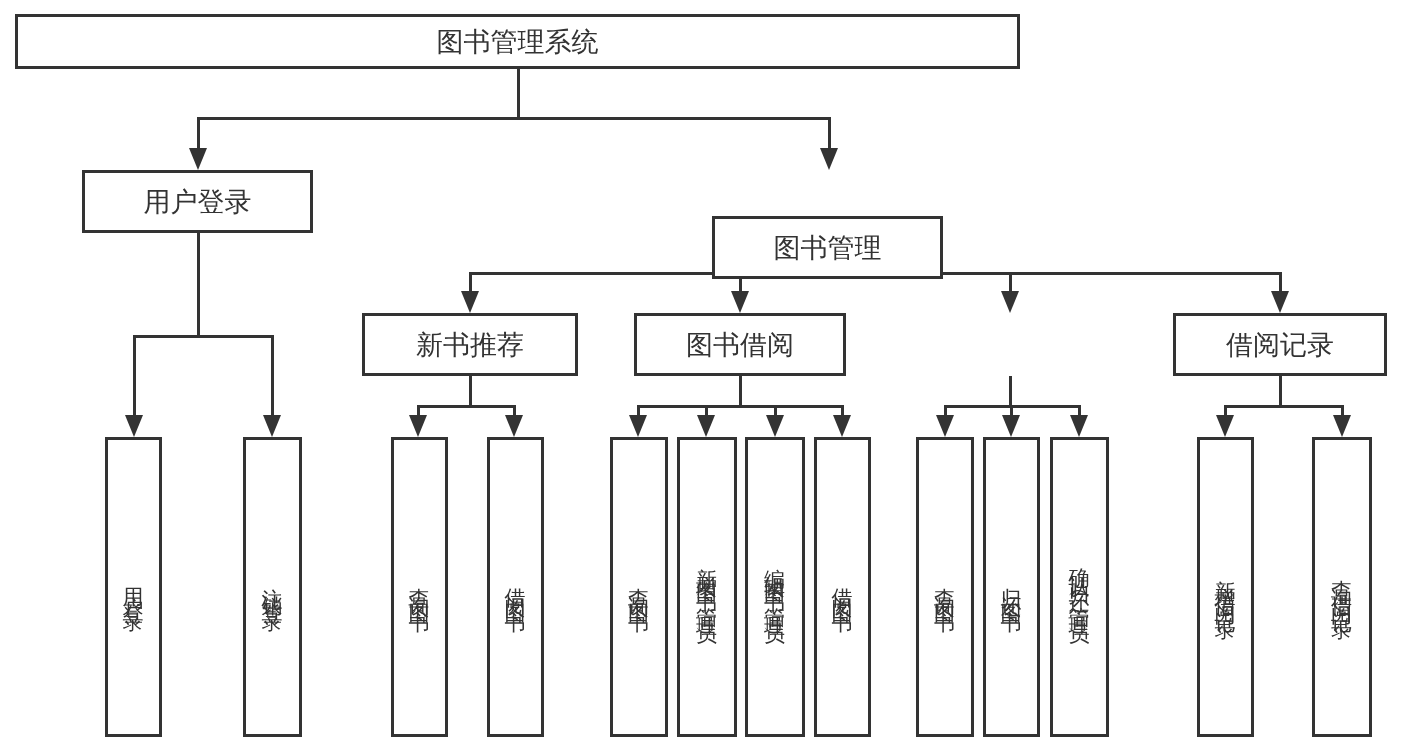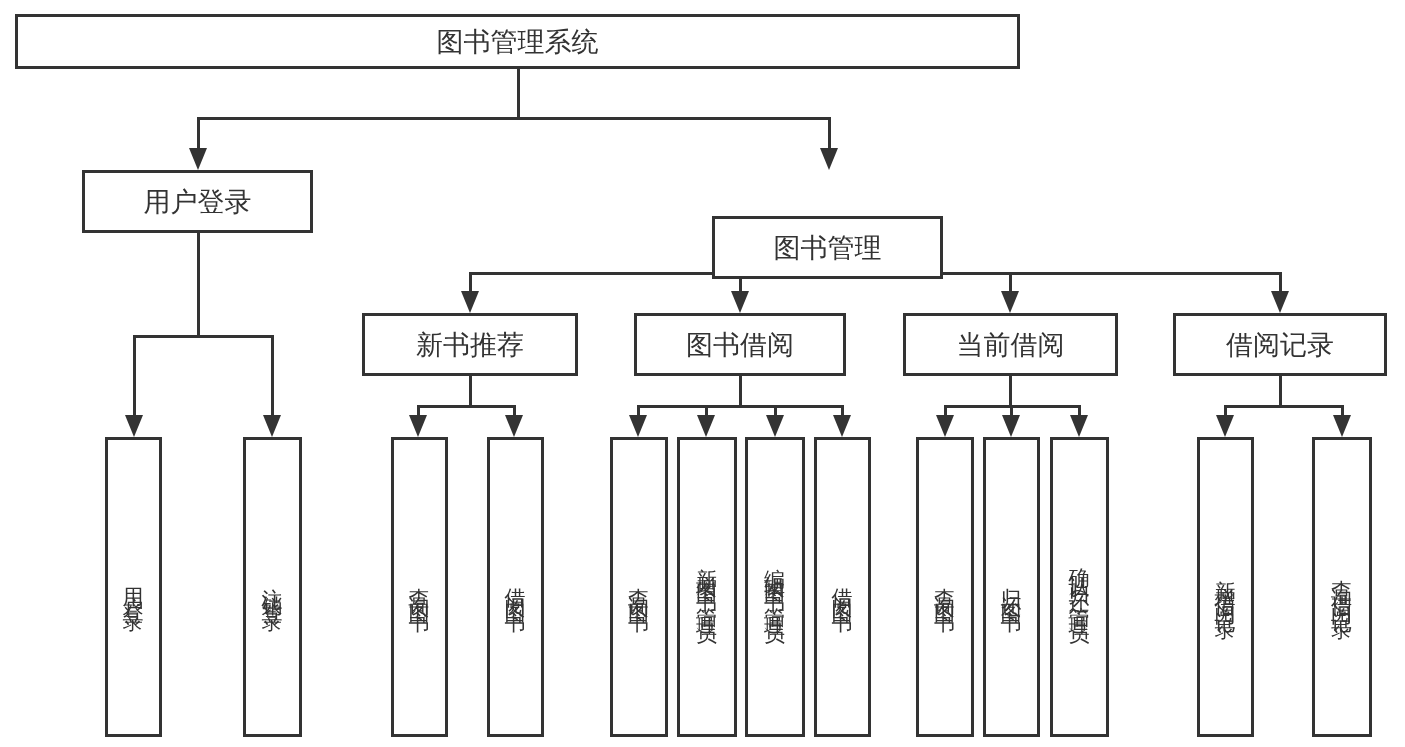--- a/index.html
+++ b/index.html
@@ -42,23 +42,20 @@
   </div>
   <div class="hbox" style="left:712px;top:170px;width:231px;height:63px;margin-top:46px;">
     <span>图书管理</span>
   </div>
 
   <div class="hbox" style="left:634px;top:313px;width:212px;height:63px;">
     <span>图书借阅</span>
   </div>
   <div class="hbox" style="left:362px;top:313px;width:216px;height:63px;">
     <span>新书推荐</span>
-  </div>
-  <div class="hbox" style="left:903px;top:313px;width:215px;height:63px;">
-    <span>当前借阅</span>
   </div>
   <div class="hbox" style="left:1173px;top:313px;width:214px;height:63px;">
     <span>借阅记录</span>
   </div>
 
   <div class="vbox" style="left:105px;width:57px;">
     <span>用户登录</span>
   </div>
   <div class="vbox" style="left:243px;width:59px;">
     <span>注销登录</span>

